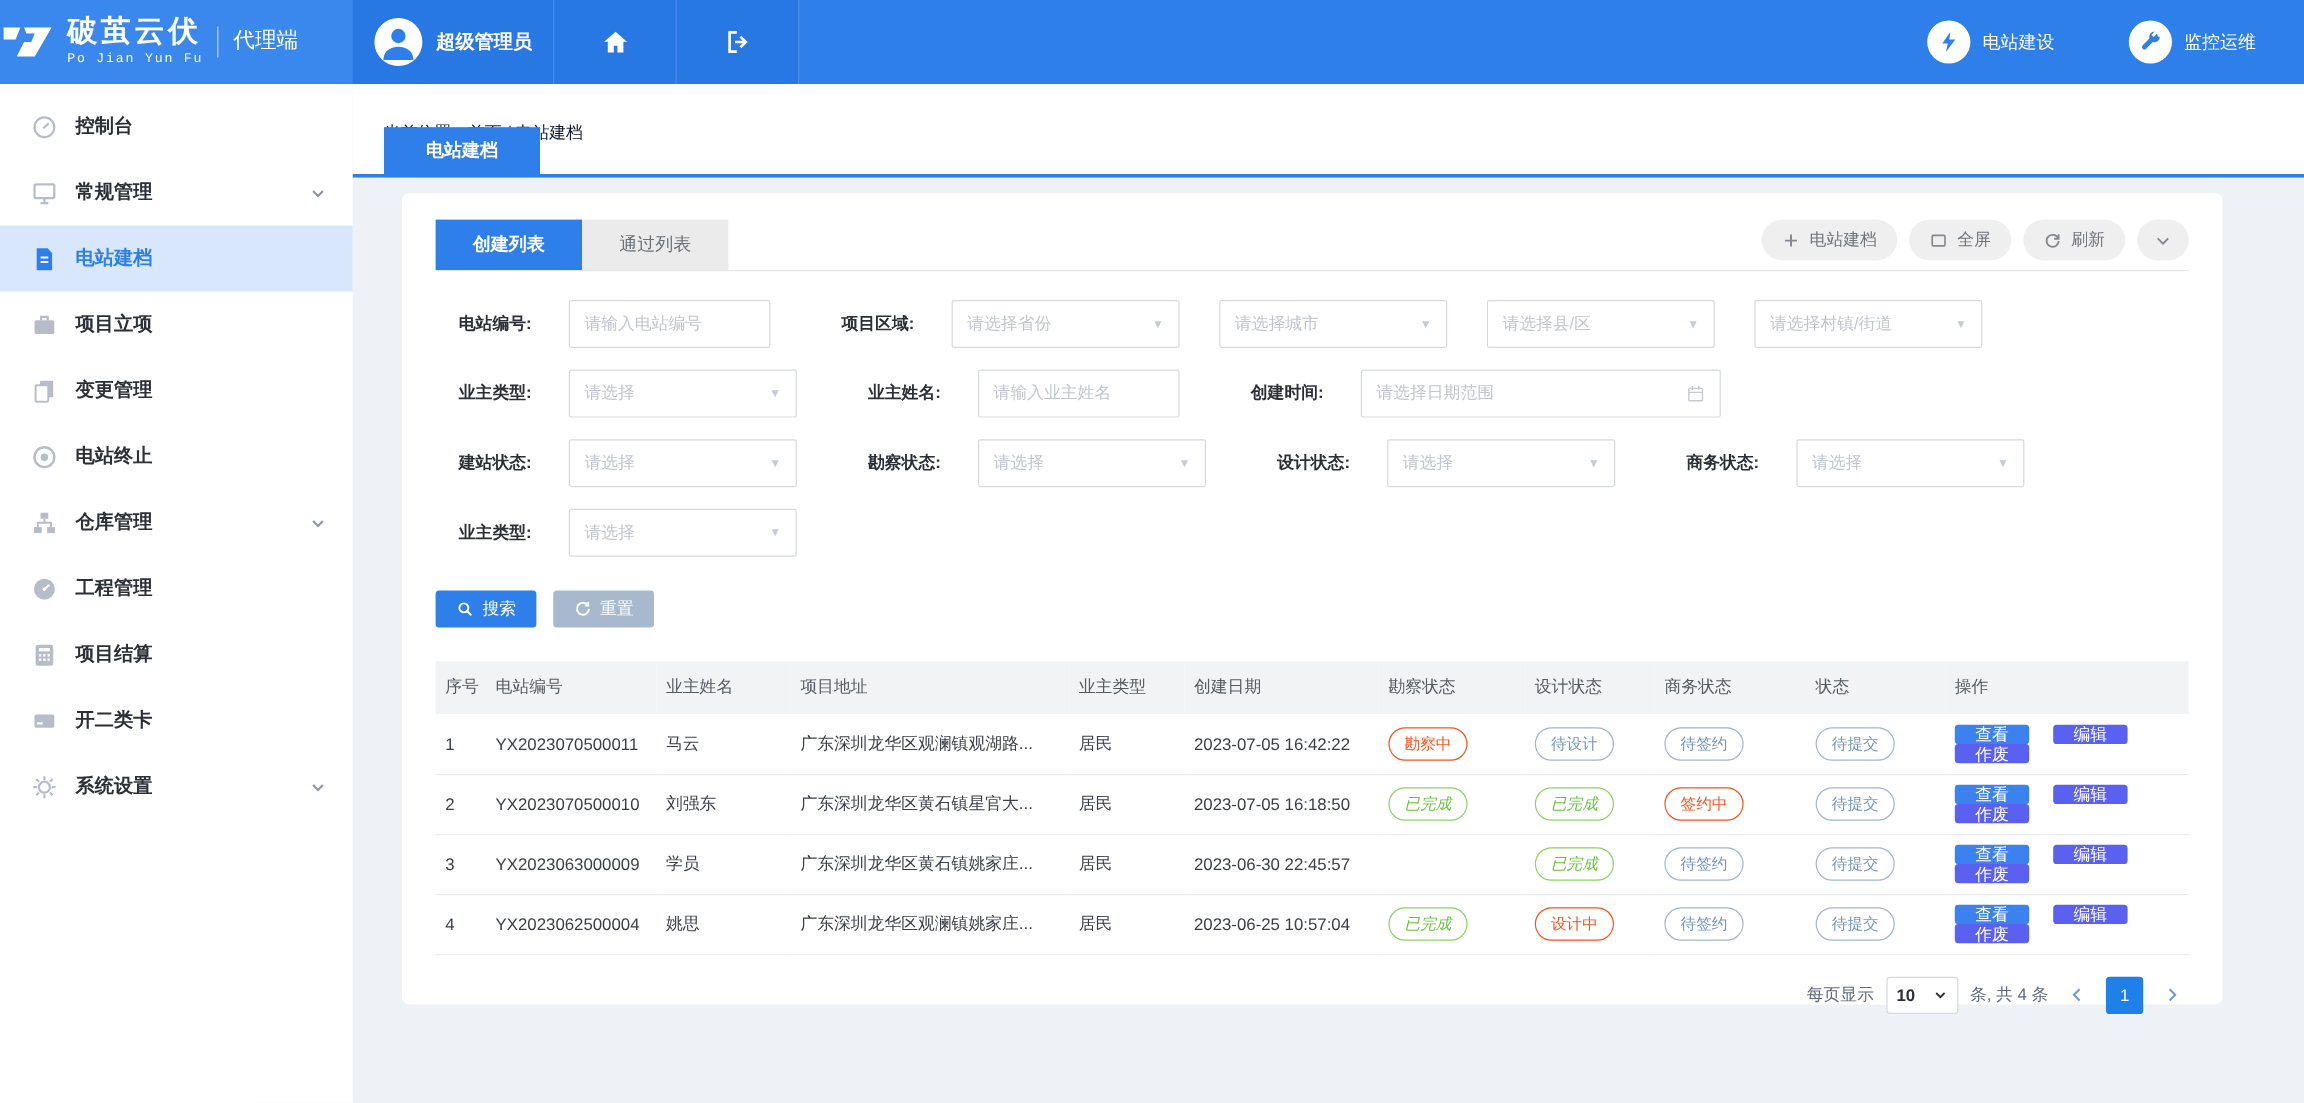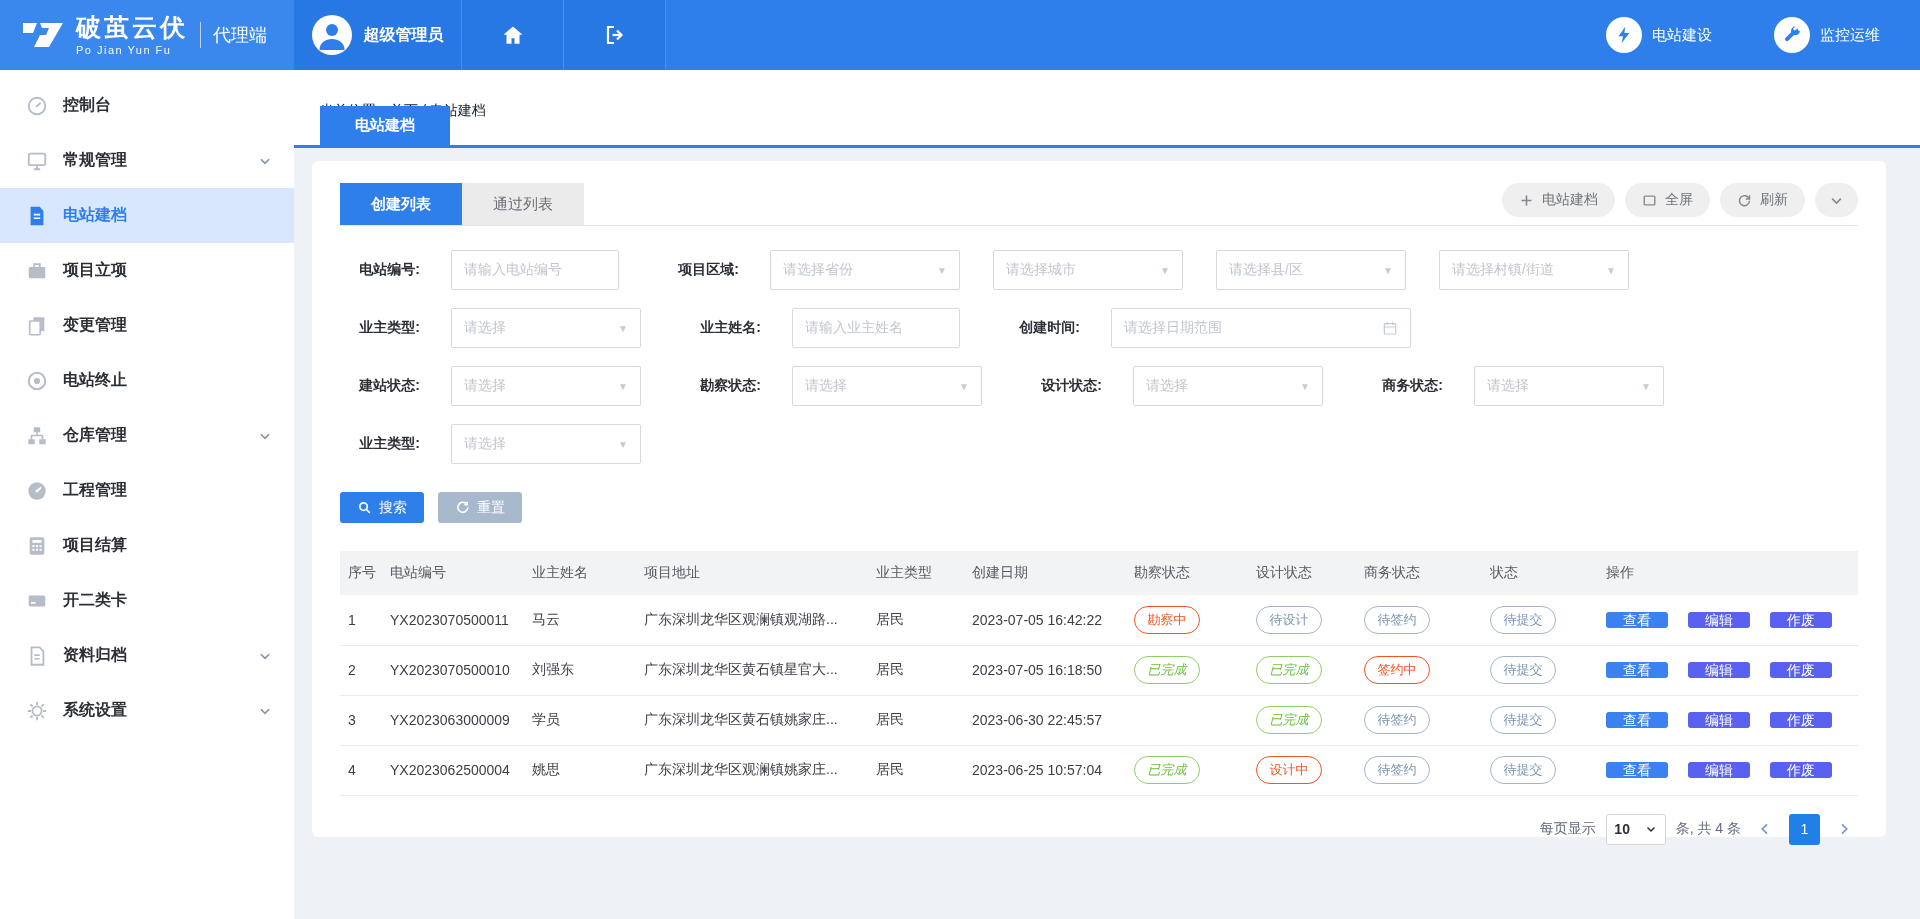--- a/index.html
+++ b/index.html
@@ -1,20 +1,20 @@
 <!DOCTYPE html>
 <html><head>
 <meta charset="utf-8">
 <style>
   * { box-sizing: border-box; margin: 0; padding: 0; }
   html,body { width:1920px; height:919px; overflow:hidden; font-family:"Liberation Sans",sans-serif; background:#eef1f6; }
 
   
   .header { position:absolute; top:0; left:0; width:1920px; height:70px; background:#2e7fe9; display:flex; color:#fff; z-index:5; }
-  .logo-block { width:294px; height:70px; background:#3a88ee; display:flex; align-items:center; padding-left:20px; flex:none; }
+  .logo-block { width:294px; height:70px; background:#3a88ee; display:flex; align-items:center; flex:none;font-family:Liberation Mono, monospace; }
   .logo-mark { width:46px; height:36px; flex:none; }
   .logo-text { margin-left:10px; line-height:1.1; }
   .logo-title { font-size:25px; font-weight:bold; letter-spacing:3px; }
   .logo-sub { font-size:11px; letter-spacing:1.5px; opacity:.95; margin-top:2px; }
   .portal { margin-left:12px; padding-left:12px; border-left:1px solid rgba(255,255,255,.65); font-size:18px; height:26px; line-height:26px; }
   .hseg { height:70px; display:flex; align-items:center; justify-content:center; background:#2878e4; border-right:1px solid rgba(255,255,255,.18); cursor:pointer; }
   .hseg.user { width:168px; gap:12px; }
   .hseg.sq { width:102px; }
   .avatar { width:40px; height:40px; border-radius:50%; background:#fff; overflow:hidden; display:flex; align-items:center; justify-content:center; flex:none; }
   .uname { font-size:16px; font-weight:bold; }
@@ -28,21 +28,21 @@
   .side-item .s-icon { width:22px; height:22px; margin-right:15px; color:#b6bdc9; flex:none; }
   .side-item.active { background:#d8e7fb; color:#2e7fe9; }
   .side-item.active .s-icon { color:#2e7fe9; }
   .chev { position:absolute; right:22px; color:#8a94a3; width:14px; height:14px; }
 
   
   .main { position:absolute; left:294px; top:70px; right:0; bottom:0; background:#eef1f6; }
   .crumb-bar { background:#fff; height:78px; border-bottom:3px solid #2e7fe9; position:relative; }
   .crumb { font-size:14px; color:#0f172a; padding:32px 0 0 26px; }
   .page-tab { position:absolute; left:26px; bottom:0; background:#2e7fe9; color:#fff; font-size:15px; font-weight:bold; padding:10px 35px; cursor:pointer; }
-  .content { padding:13px 34px 0 18px; }
+  .content { padding:13px 68px 0 18px;margin-left:23px; }
   .card { background:#fff; border-radius:6px; height:676px; padding:22px 28px; position:relative; }
 
   .tabs-row { border-bottom:1px solid #e4e7ea; display:flex; }
   .tab { width:122px; height:42px; line-height:42px; text-align:center; font-size:15px; cursor:pointer; }
   .tab.active { background:#2e7fe9; color:#fff; font-weight:bold; }
   .tab.inactive { background:#ebebeb; color:#6a7078; }
   .pill-actions { position:absolute; right:28px; top:22px; display:flex; gap:10px; }
   .pill { height:34px; padding:0 17px; border-radius:17px; background:#efefef; color:#6f747b; font-size:14px; display:flex; align-items:center; gap:8px; cursor:pointer; }
   .pill svg { color:#85898f; }
 
@@ -234,30 +234,20 @@
   </div>
 
   <div class="side-item">
     <svg class="s-icon" viewBox="0 0 24 24">
         <rect x="3" y="6" width="18" height="12" rx="1.5" fill="currentColor"></rect>
         <rect x="5.5" y="13" width="5" height="2" fill="#fff"></rect>
       </svg>
     <span>开二类卡</span>
   </div>
 
-  <div class="side-item">
-    <svg class="s-icon" viewBox="0 0 24 24">
-        <path d="M6 2.5h9l4 4.5v14.5H6z" fill="none" stroke="currentColor" stroke-width="2"></path>
-        <path d="M9 11h6M9 15h6" stroke="currentColor" stroke-width="1.8"></path>
-      </svg>
-    <span>资料归档</span>
-    <svg class="chev" viewBox="0 0 24 24">
-        <path d="M5 9l7 7 7-7" fill="none" stroke="currentColor" stroke-width="3"></path>
-      </svg>
-  </div>
 
   <div class="side-item">
     <svg class="s-icon" viewBox="0 0 24 24">
         <circle cx="12" cy="12" r="5" fill="none" stroke="currentColor" stroke-width="2"></circle>
         <path d="M12 2v3.5M12 18.5V22M2 12h3.5M18.5 12H22M4.6 4.6l2.5 2.5M16.9 16.9l2.5 2.5M19.4 4.6l-2.5 2.5M7.1 16.9l-2.5 2.5" stroke="currentColor" stroke-width="2"></path>
       </svg>
     <span>系统设置</span>
     <svg class="chev" viewBox="0 0 24 24">
         <path d="M5 9l7 7 7-7" fill="none" stroke="currentColor" stroke-width="3"></path>
       </svg>

